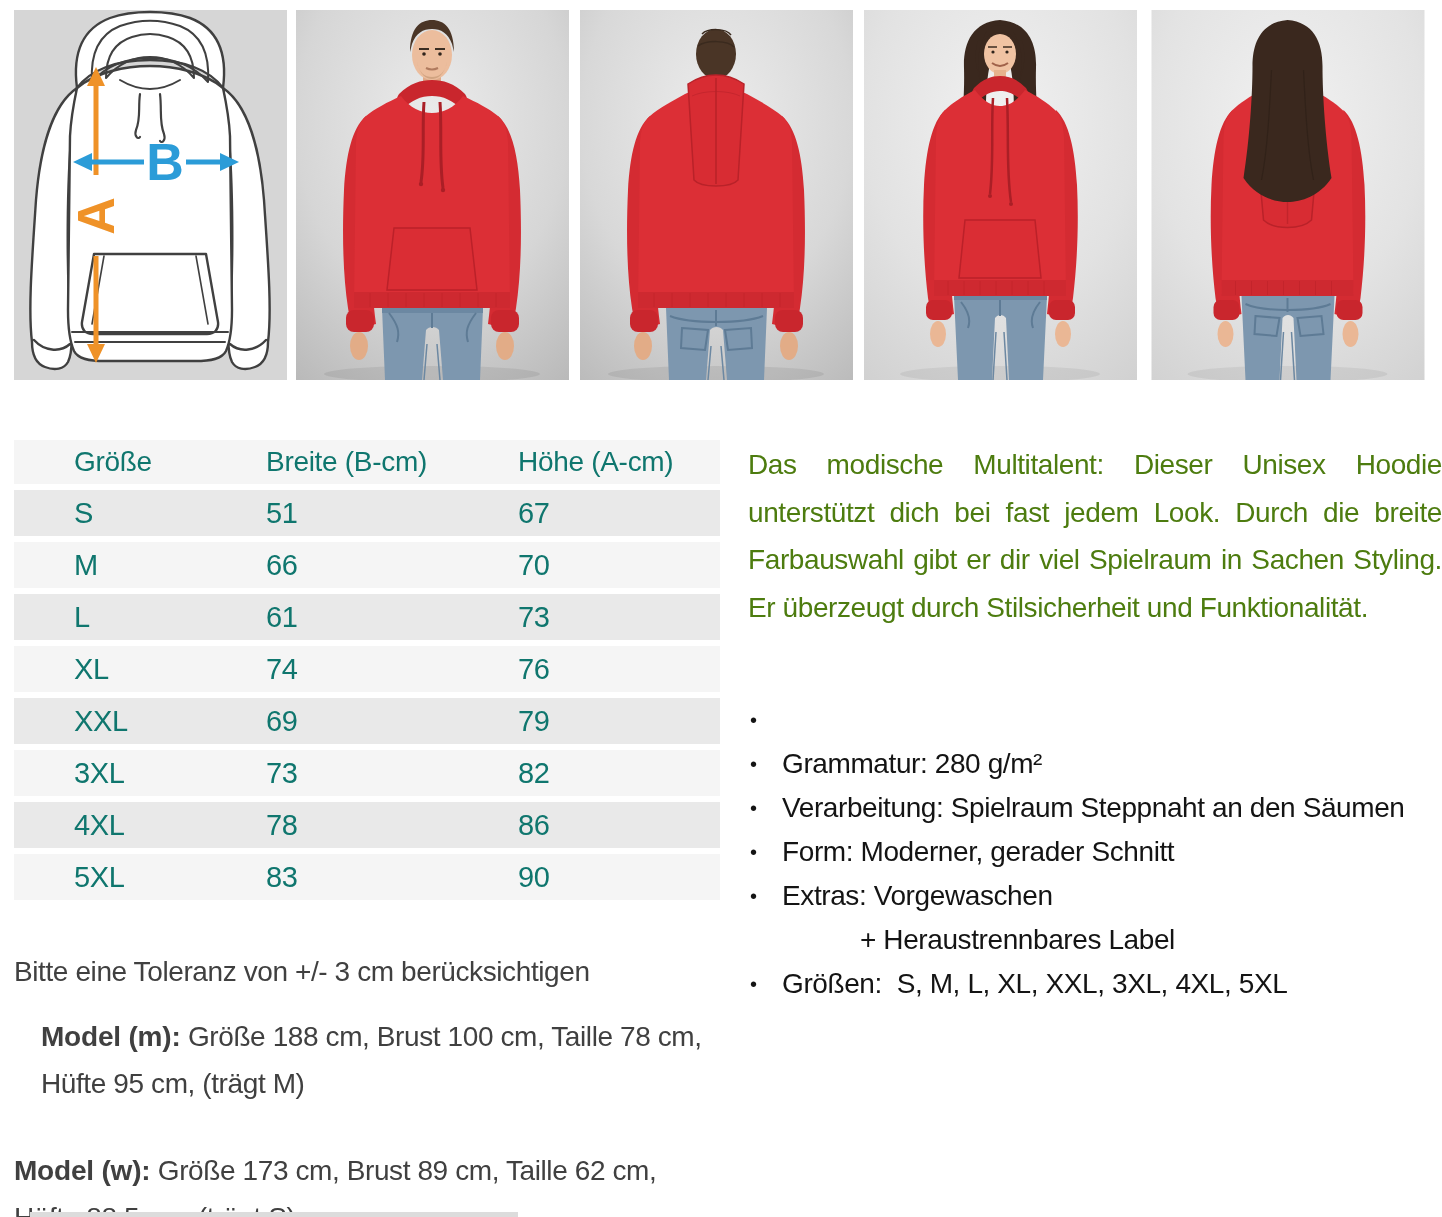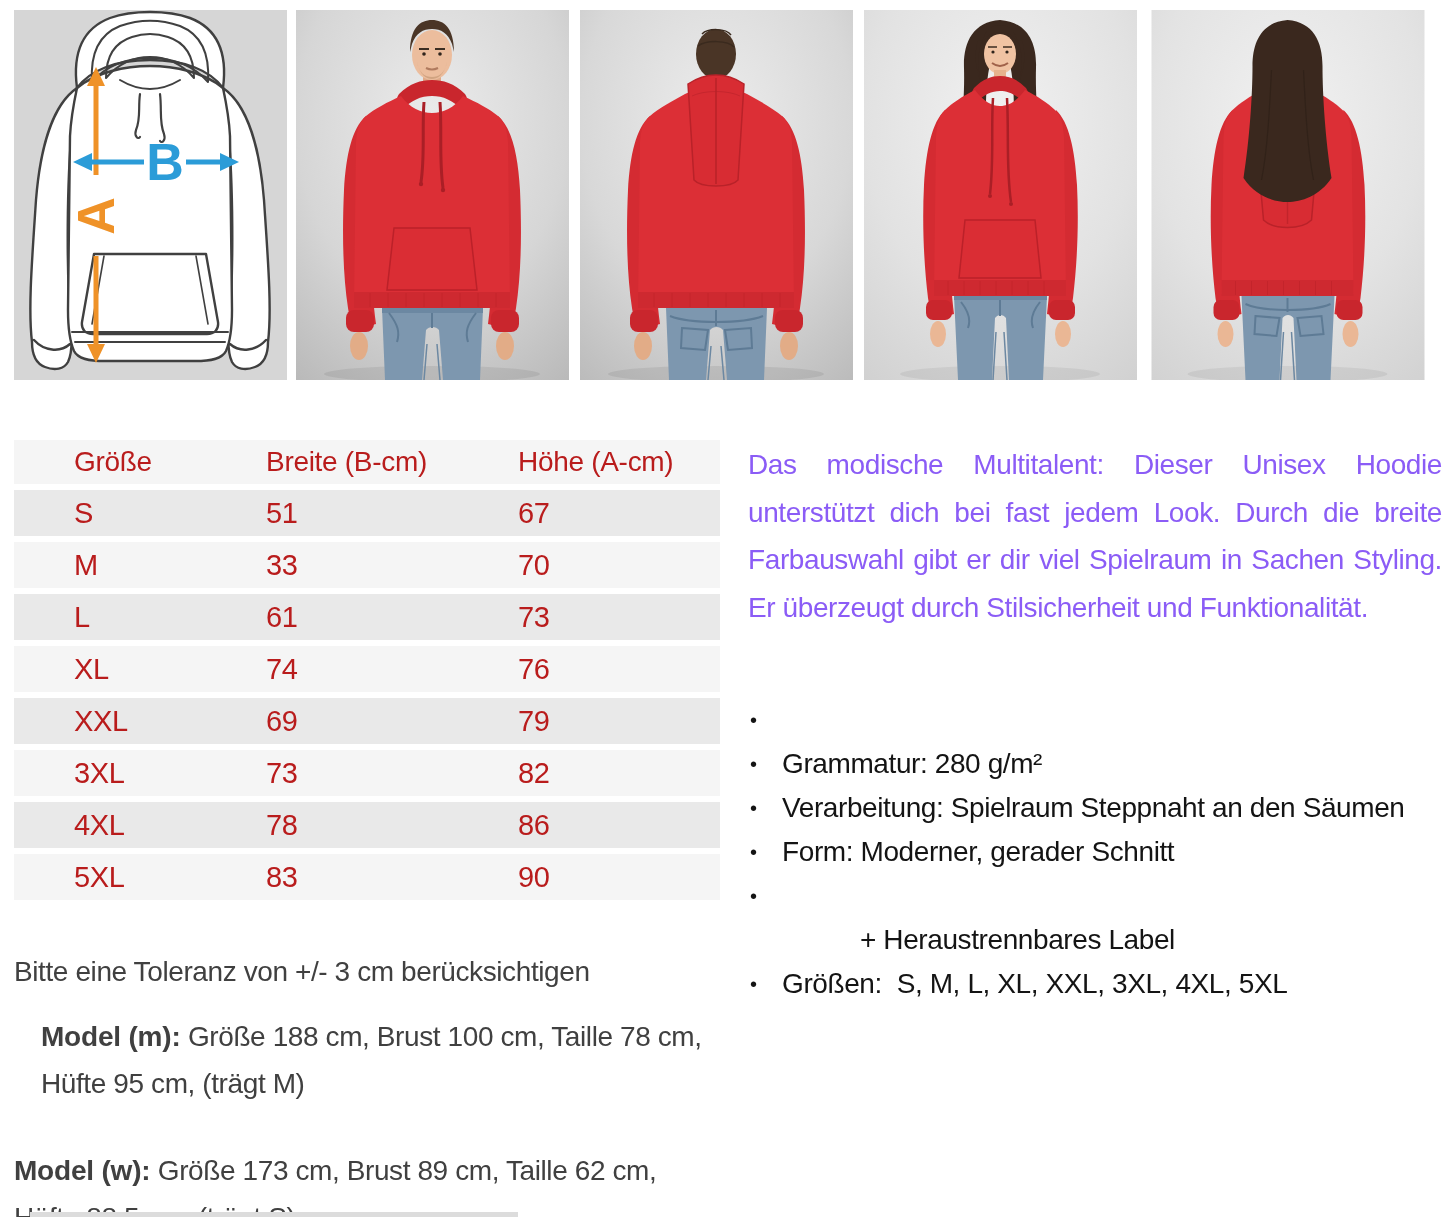--- a/index.html
+++ b/index.html
@@ -11,38 +11,38 @@
   .panel{position:absolute;top:10px;height:370px;}
   .panel svg{display:block;width:100%;height:100%;}
   #p-diagram{left:14px;width:273px;}
   #p-man-front{left:296px;width:273px;}
   #p-man-back{left:580px;width:273px;}
   #p-woman-front{left:864px;width:273px;}
   #p-woman-back{left:1148px;width:280px;}
   
   .size-table{position:absolute;left:14px;top:440px;width:706px;}
   .t-row{display:flex;align-items:center;height:46px;margin-bottom:6px;
-         font-size:29px;color:#b91c1c;letter-spacing:-0.3px;}
+         font-size:29px;color:#0f766e;letter-spacing:-0.3px;}
   .t-row.header{height:44px;font-size:28px;}
   .t-row.light{background:#f5f5f5;}
   .t-row.dark{background:#e9e9e9;}
   .c1{box-sizing:border-box;width:252px;padding-left:60px;}
   .c2{width:252px;}
   .c3{flex:1;}
   
   .note{position:absolute;left:14px;width:706px;font-size:28px;line-height:47px;
         letter-spacing:-0.4px;color:#404040;}
   #tolerance{top:948px;}
   #model-m{top:1013px;margin-left:27px;}
   #model-w{top:1147px;}
   .note b{font-weight:bold;letter-spacing:-0.2px;}
   .cutoff{position:absolute;left:30px;top:1212px;width:488px;height:5px;background:#dcdcdc;}
   
   .description{position:absolute;left:748px;top:441px;width:694px;
-    font-size:28px;line-height:47.5px;text-align:justify;color:#8b5cf6;letter-spacing:-0.4px;}
+    font-size:28px;line-height:47.5px;text-align:justify;color:#4d7c0f;letter-spacing:-0.4px;}
   .bullets{position:absolute;left:744px;top:698px;width:698px;
     font-size:28px;color:#141414;letter-spacing:-0.4px;}
   .bullet-item{position:relative;padding-left:38px;line-height:44px;min-height:44px;}
   .bullet-item .dot{position:absolute;left:6px;top:0;font-size:20px;line-height:44px;}
   .bullet-item .btext{white-space:pre-wrap;}
   .bullet-sub{padding-left:116px;line-height:44px;height:44px;white-space:pre-wrap;}
 </style>
 </head>
 <body>
 
@@ -252,21 +252,21 @@
     <div class="c2">Breite (B-cm)</div>
     <div class="c3">Höhe (A-cm)</div>
   </div>
   <div class="t-row dark">
     <div class="c1">S</div>
     <div class="c2">51</div>
     <div class="c3">67</div>
   </div>
   <div class="t-row light">
     <div class="c1">M</div>
-    <div class="c2">33</div>
+    <div class="c2">66</div>
     <div class="c3">70</div>
   </div>
   <div class="t-row dark">
     <div class="c1">L</div>
     <div class="c2">61</div>
     <div class="c3">73</div>
   </div>
   <div class="t-row light">
     <div class="c1">XL</div>
     <div class="c2">74</div>
@@ -315,19 +315,19 @@
   <div class="bullet-item">
     <span class="dot">•</span><span class="btext">Grammatur: 280 g/m²</span>
   </div>
   <div class="bullet-item">
     <span class="dot">•</span><span class="btext">Verarbeitung: Spielraum Steppnaht an den Säumen</span>
   </div>
   <div class="bullet-item">
     <span class="dot">•</span><span class="btext">Form: Moderner, gerader Schnitt</span>
   </div>
   <div class="bullet-item">
-    <span class="dot">•</span>
+    <span class="dot">•</span><span class="btext">Extras: Vorgewaschen</span>
   </div>
   <div class="bullet-sub">+ Heraustrennbares Label</div>
   <div class="bullet-item">
     <span class="dot">•</span><span class="btext">Größen:  S, M, L, XL, XXL, 3XL, 4XL, 5XL</span>
   </div>
 </div>
 
 </body></html>

